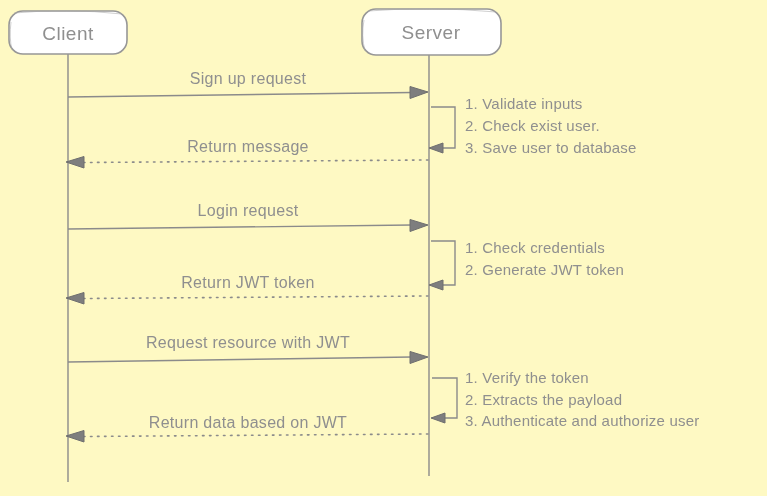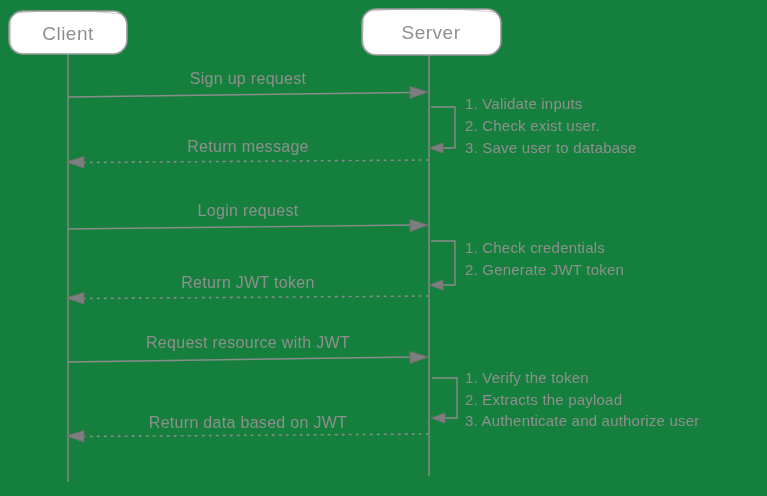--- a/index.html
+++ b/index.html
@@ -8,21 +8,21 @@
     background: #ffffff;
     width: 767px;
     height: 496px;
     overflow: hidden;
     font-family: "Liberation Sans", sans-serif;
   }
   .diagram-wrap {
     position: relative;
     width: 767px;
     height: 496px;
-    background: #15803d;
+    background: #fef9c3;
   }
   svg { display: block; }
   text {
     font-family: "Liberation Sans", sans-serif;
     fill: #8f8f8f;
   }
   .actor-label {
     font-size: 19px;
     letter-spacing: 0.5px;
   }

